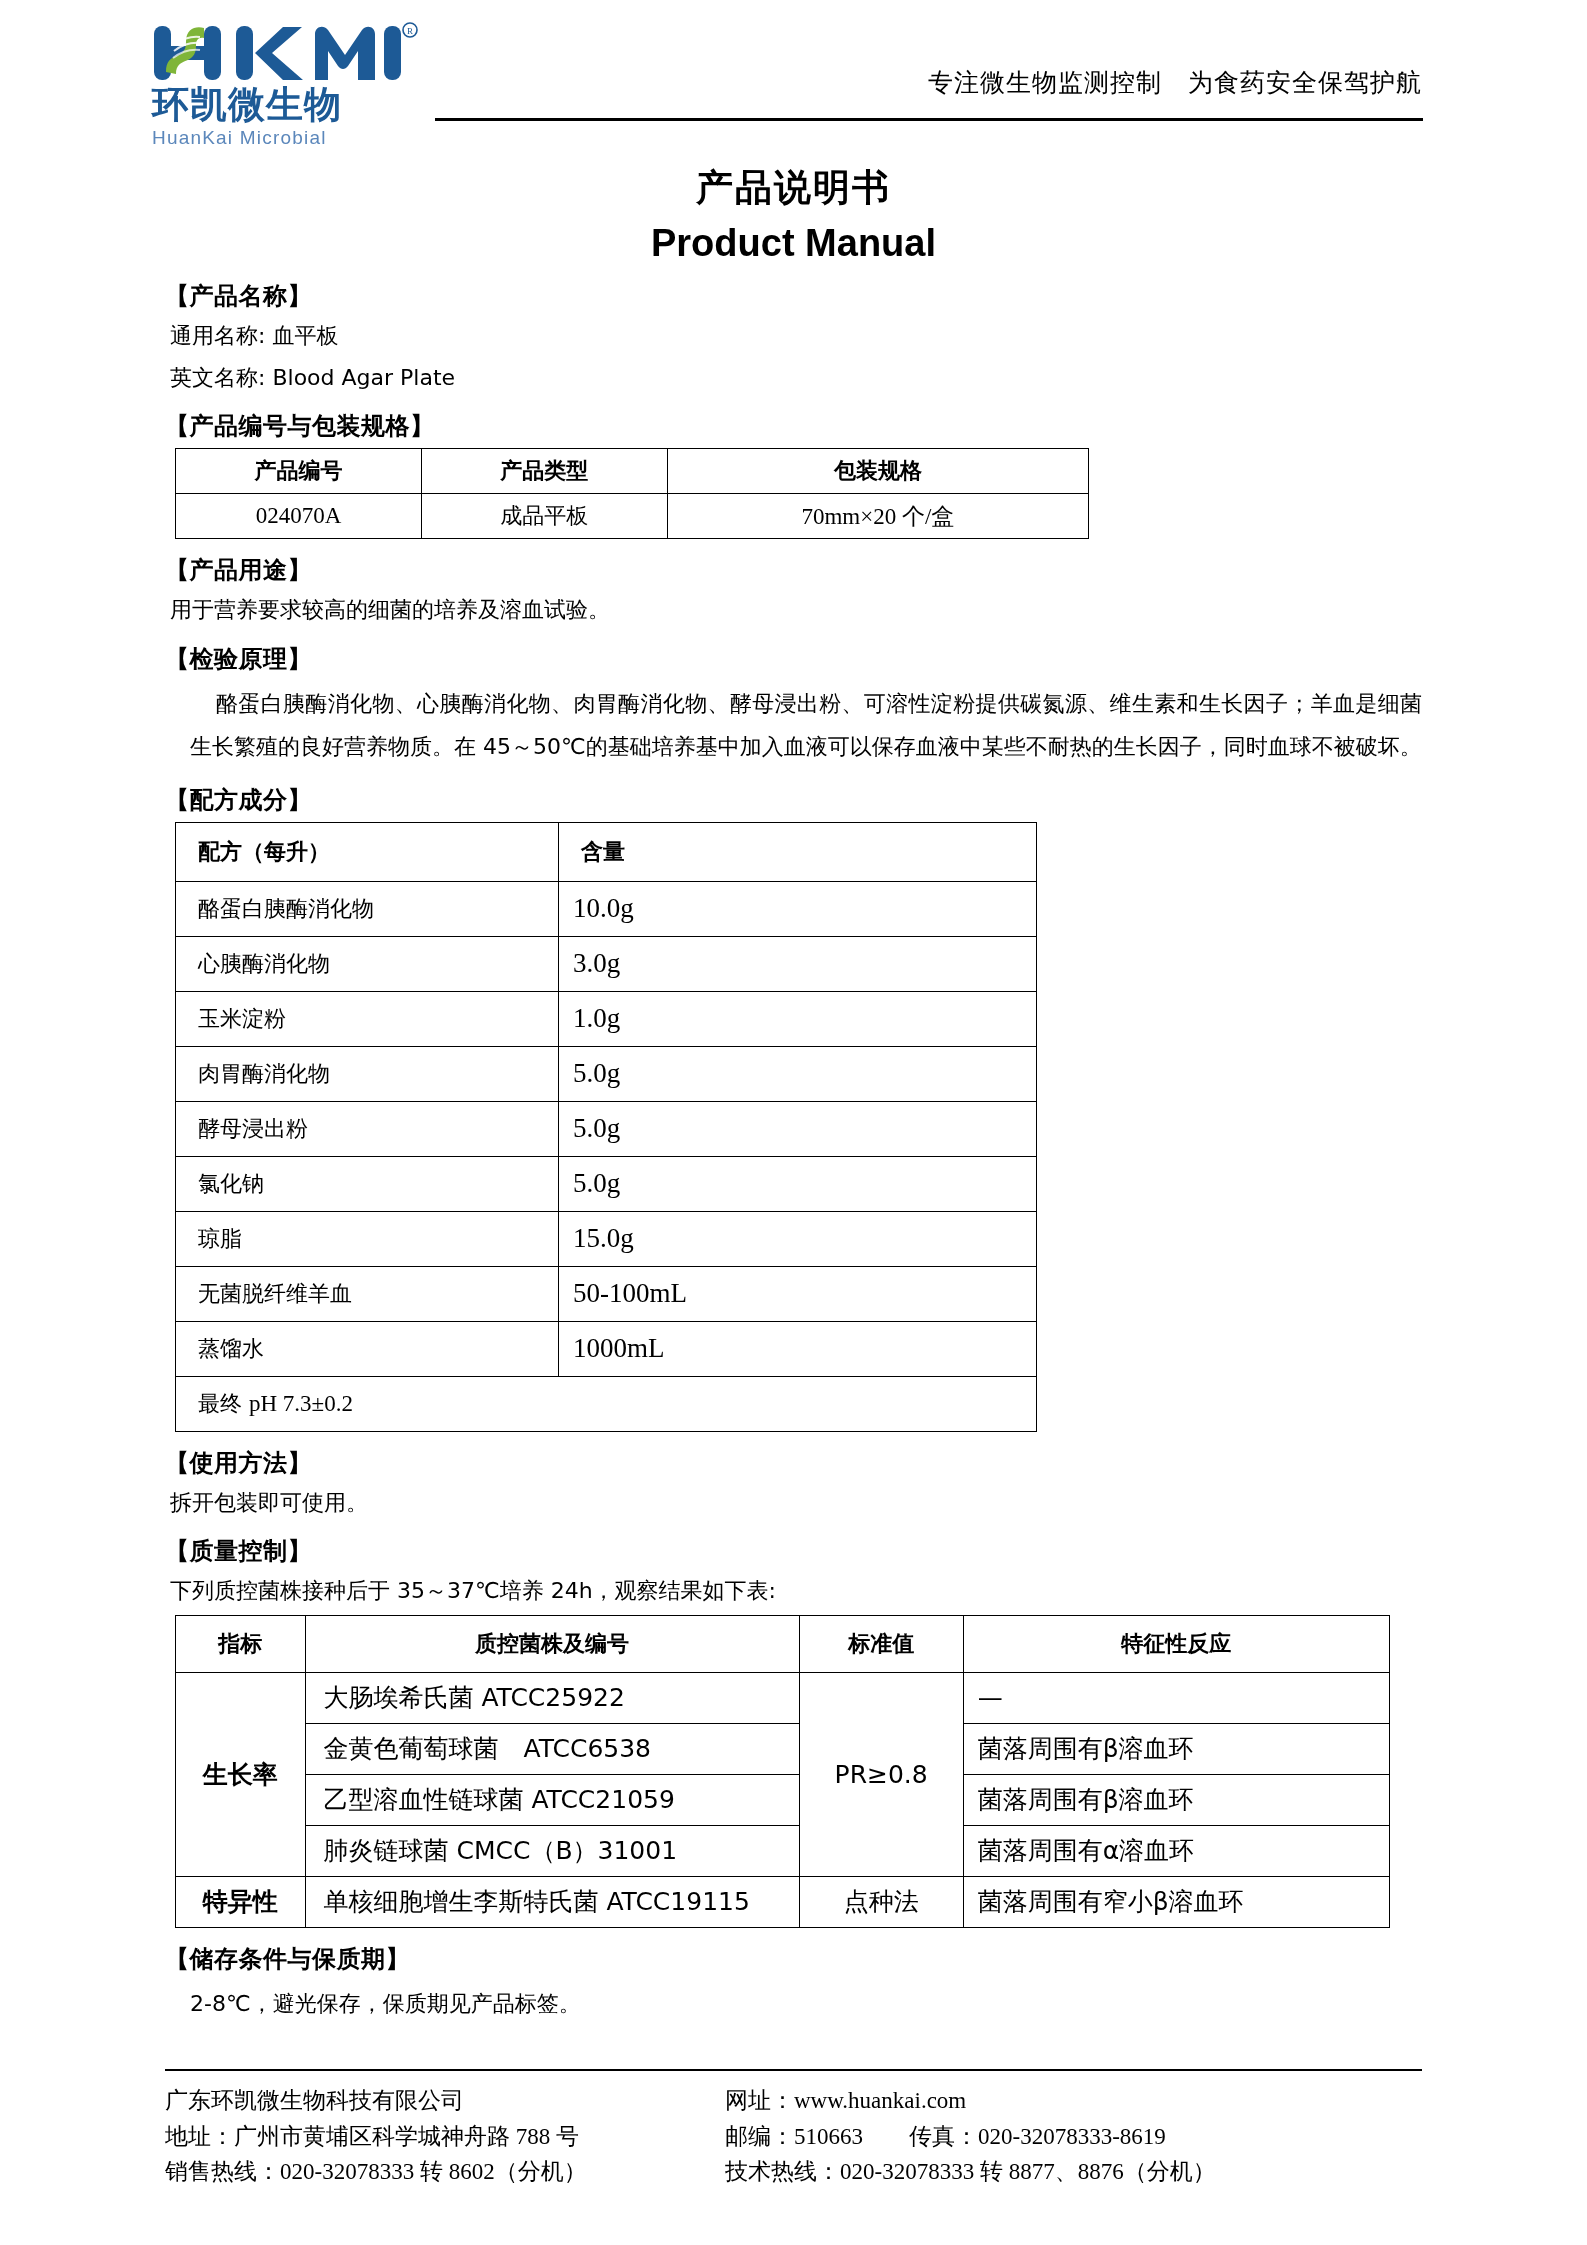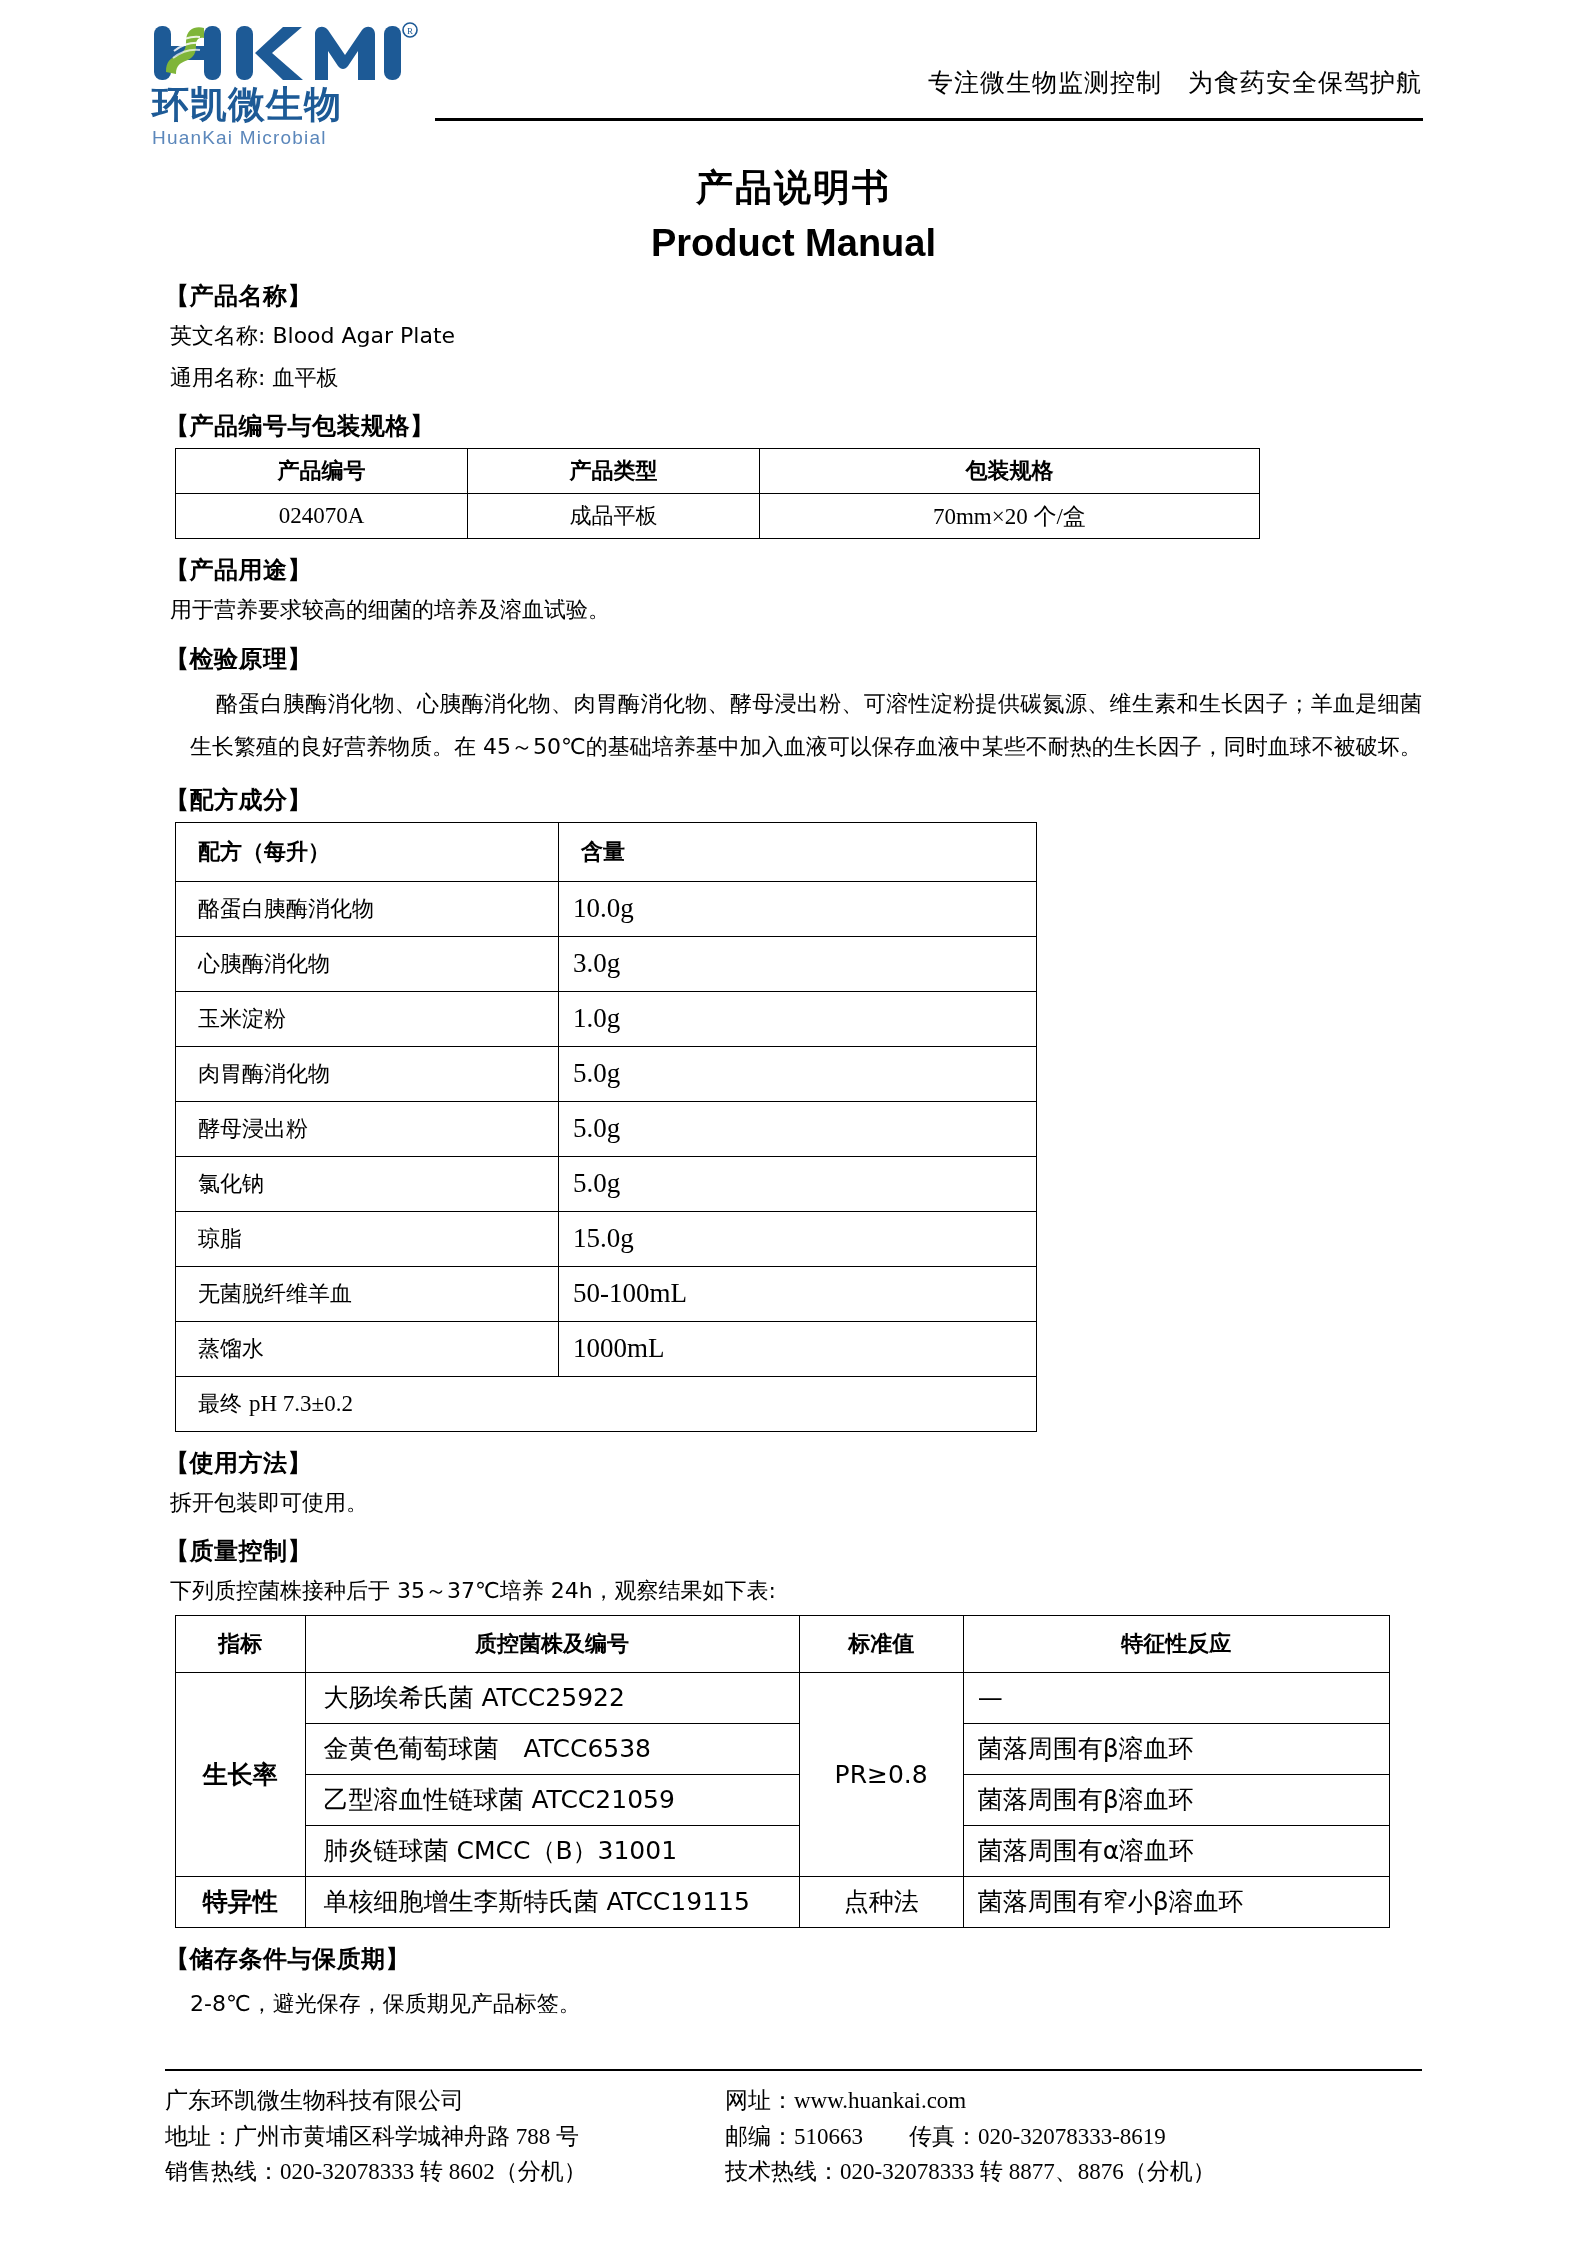--- a/index.html
+++ b/index.html
@@ -126,21 +126,21 @@
     margin-top: 6px;
   }
   table td, table th {
     border: 1px solid #000;
     font-weight: normal;
     vertical-align: middle;
   }
 
   
   .spec-table {
-    width: 1085px;
+    width: 914px;
     margin-left: 10px;
   }
   .spec-table th {
     font-family: "DejaVu Sans", sans-serif;
     font-size: 22px;
     font-weight: bold;
     text-align: center;
     height: 42px;
   }
   .spec-table td {
@@ -284,26 +284,26 @@
 
     <div class="tagline">专注微生物监测控制　为食药安全保驾护航</div>
     <div class="header-rule"></div>
   </div>
 
   <div class="doc-title-cn">产品说明书</div>
   <div class="doc-title-en">Product Manual</div>
 
   <div class="section-heading">【产品名称】</div>
   <div class="body-line">
+    <span>通用名称:</span>
+    <span>血平板</span>
+  </div>
+  <div class="body-line">
     <span>英文名称:</span>
     <span class="latin">Blood Agar Plate</span>
-  </div>
-  <div class="body-line">
-    <span>通用名称:</span>
-    <span>血平板</span>
   </div>
 
   <div class="section-heading">【产品编号与包装规格】</div>
   <table class="spec-table">
     <tbody>
         <tr>
       <th>产品编号</th>
       <th>产品类型</th>
       <th>包装规格</th>
     </tr>

